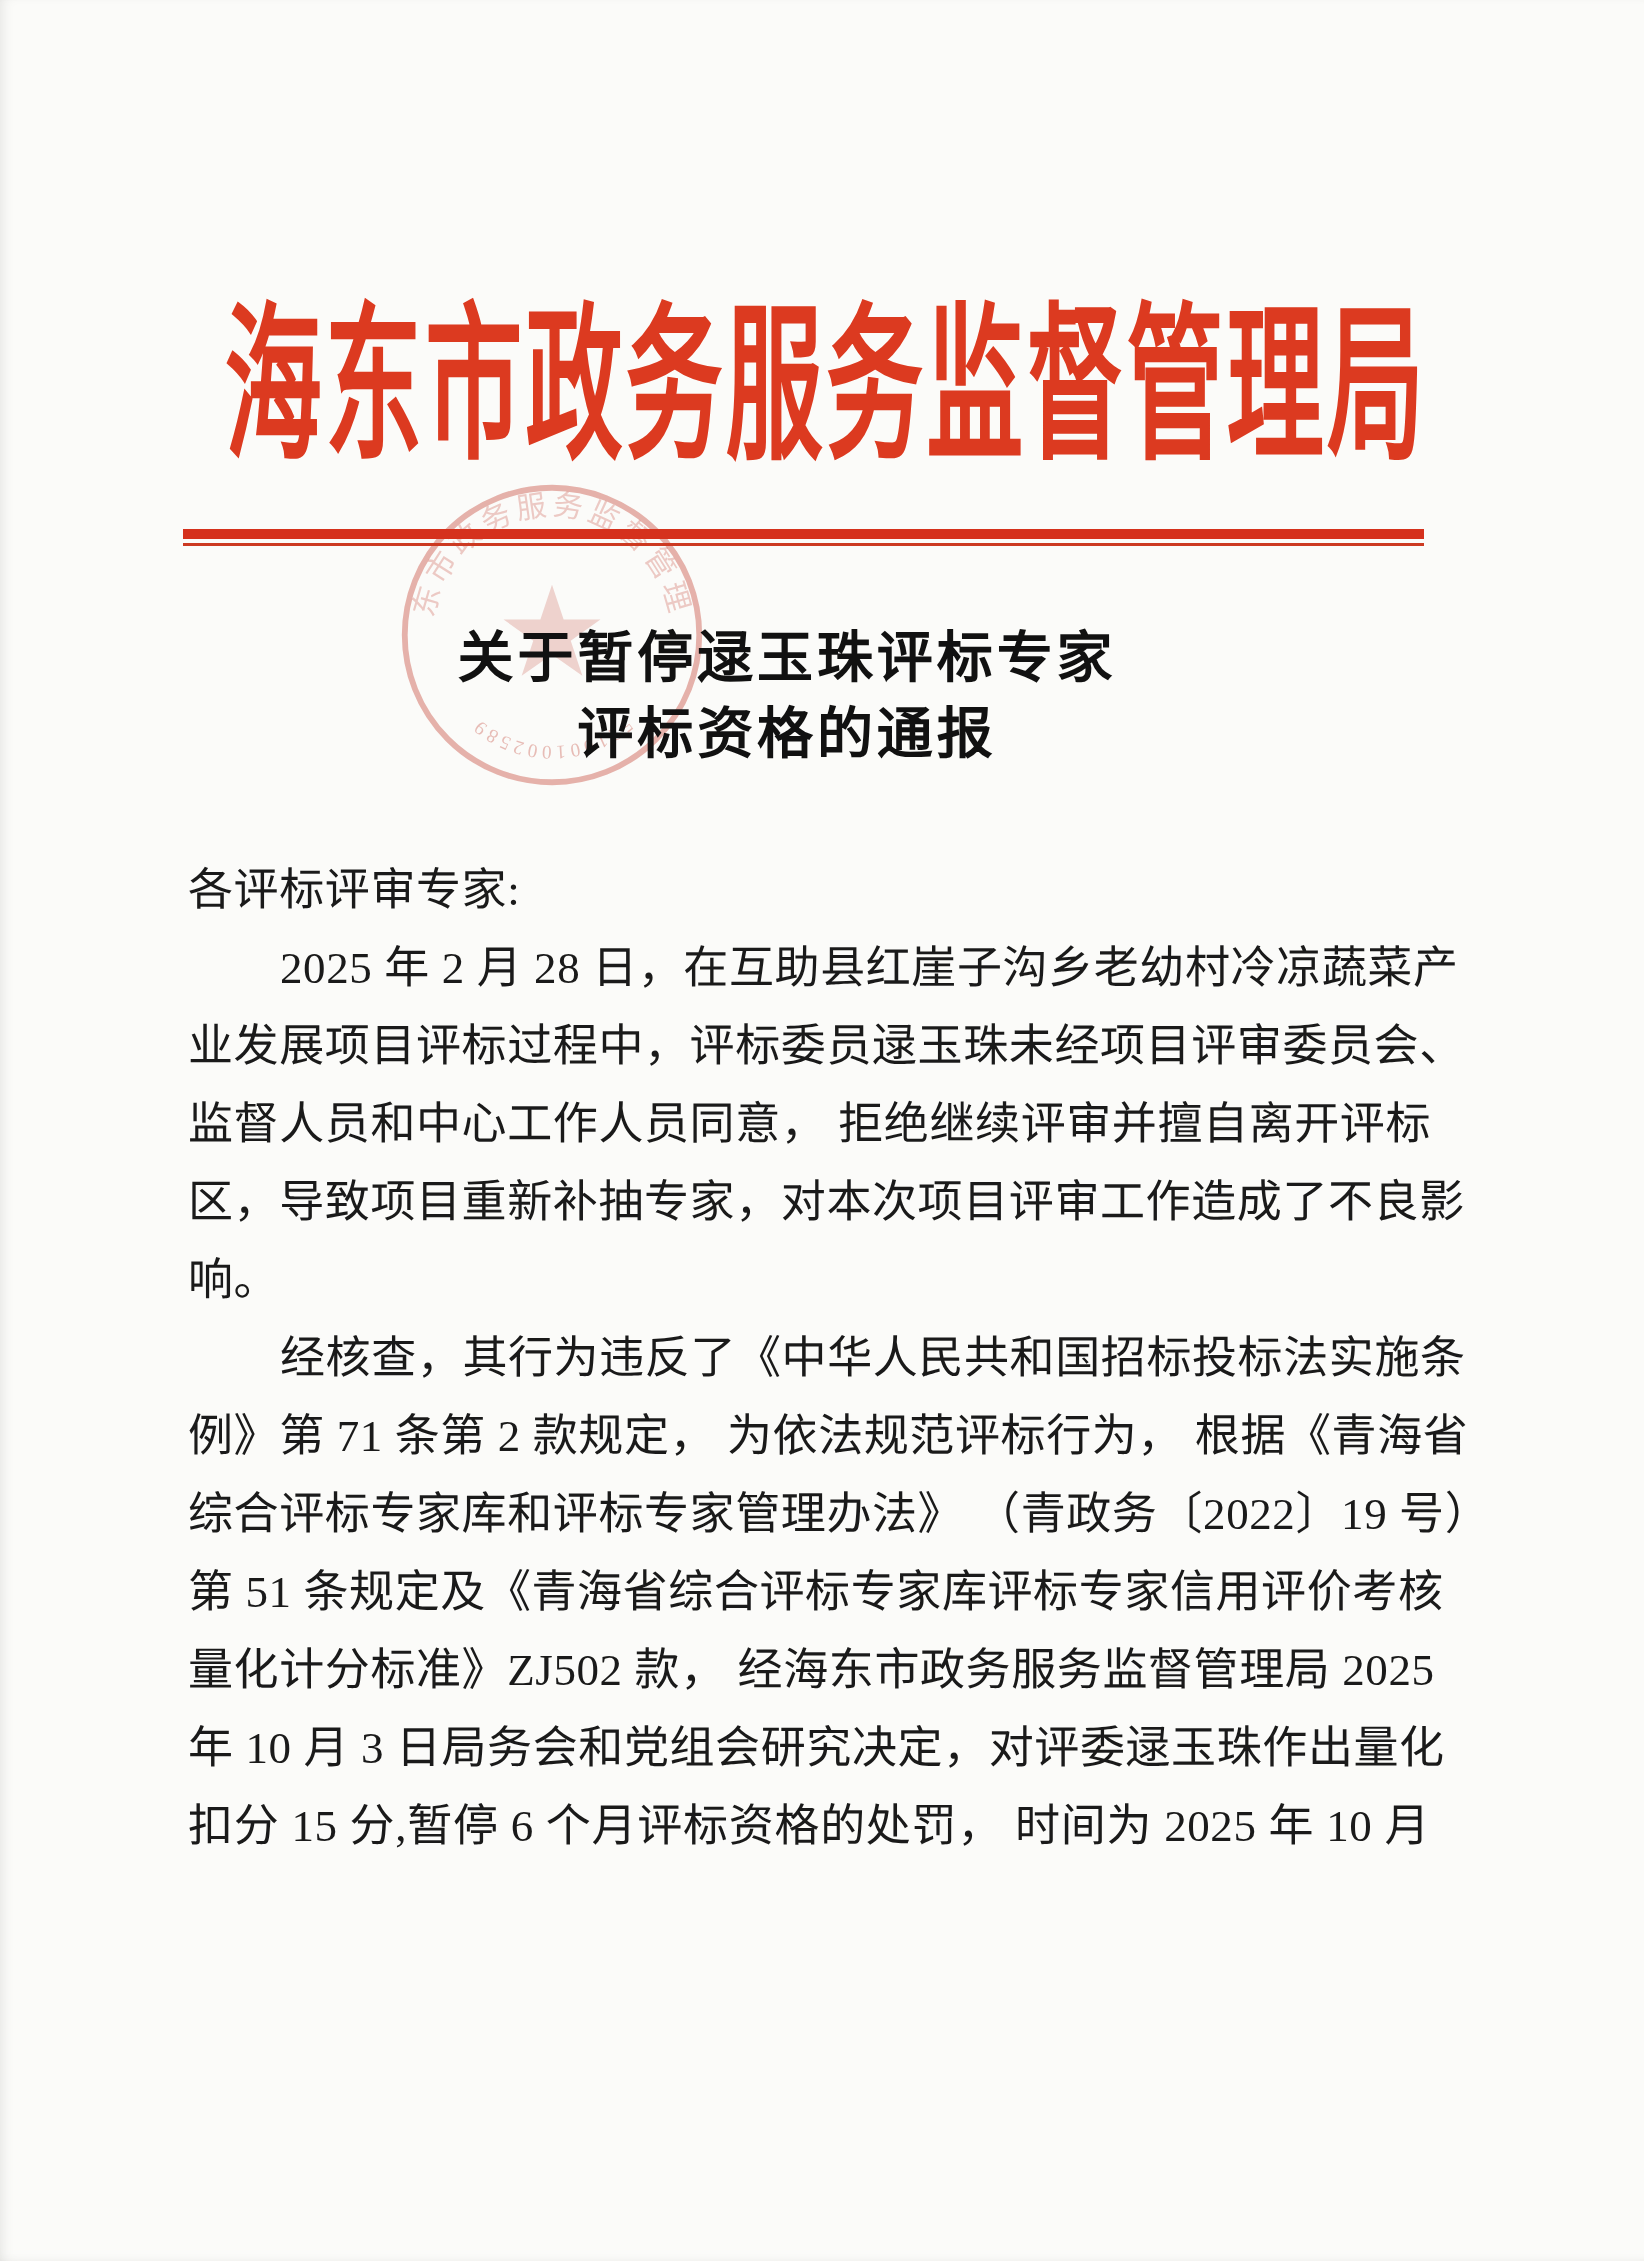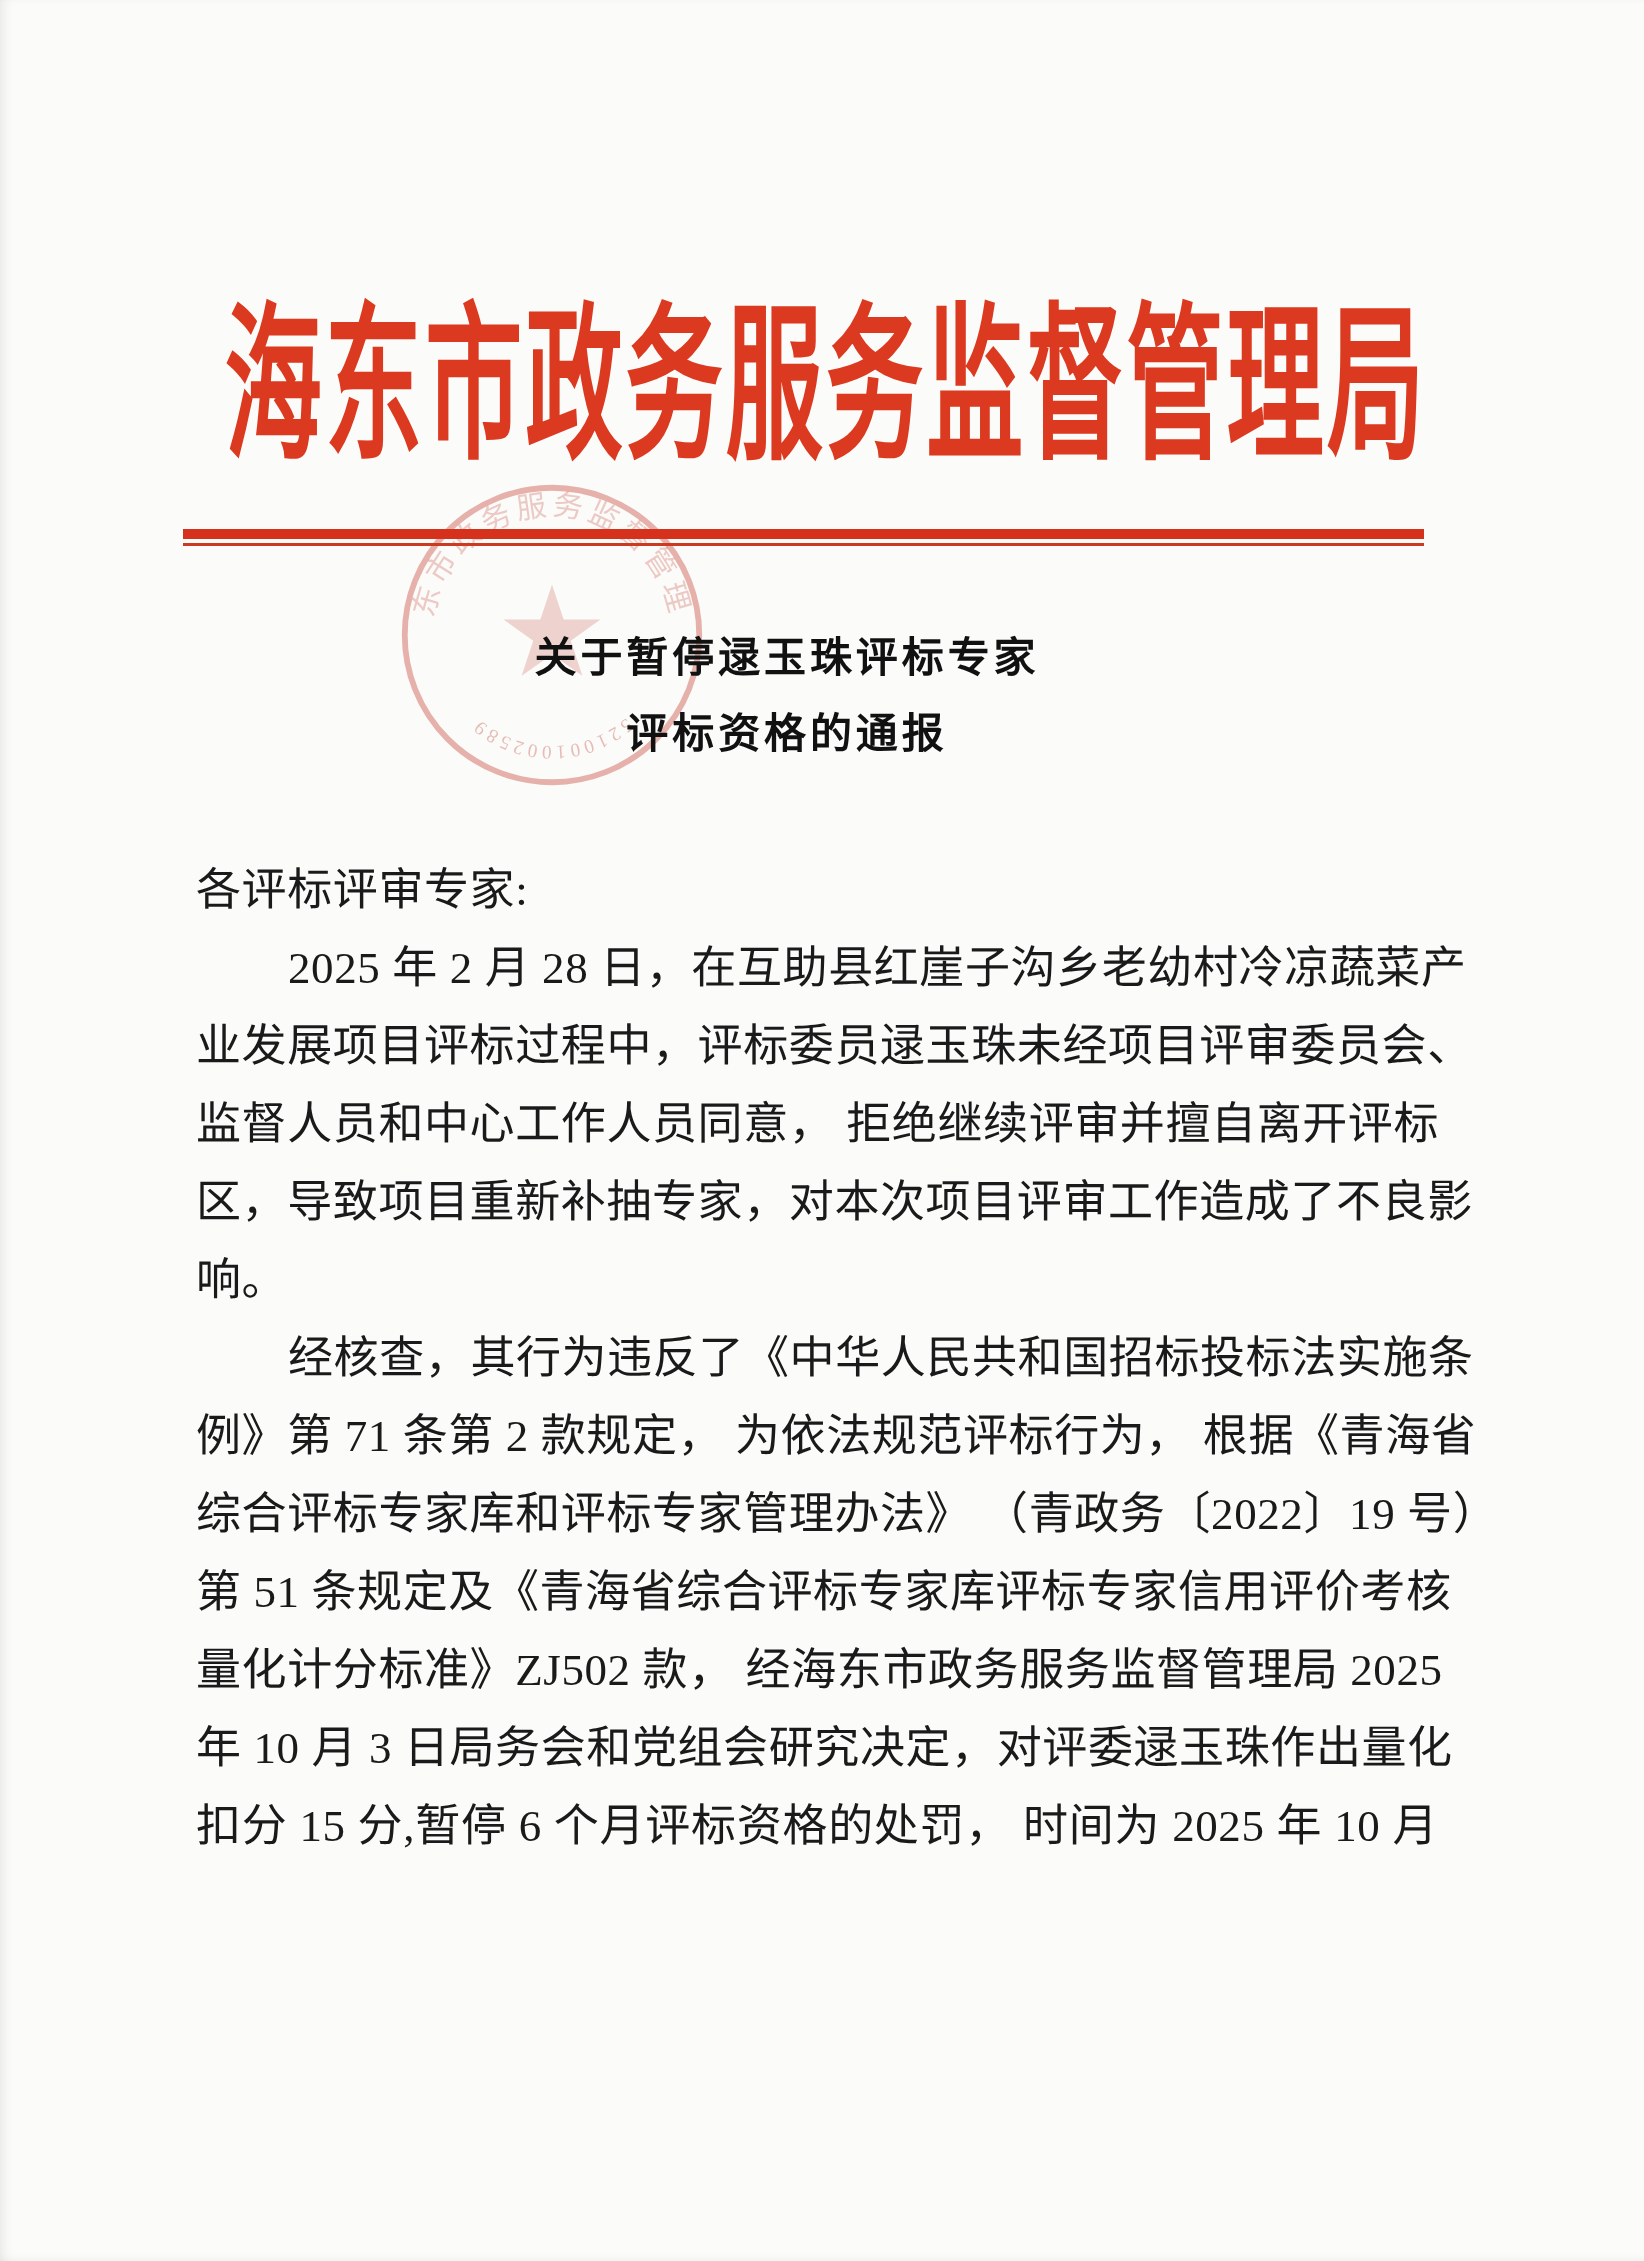--- a/index.html
+++ b/index.html
@@ -61,30 +61,30 @@
   }
 
   
   .doc-title {
     position: absolute;
     left: 166px; width: 1242px; top: 620px;
     text-align: center;
     color: #111111;
     font-family: "Liberation Serif", serif;
     font-weight: 700;
-    font-size: 42px;
+    font-size: 56px;
     line-height: 76px;
     letter-spacing: 3.9px;
     z-index: 4;
   }
 
   
   .body-block {
     position: absolute;
-    left: 196px; width: 1242px; top: 851px;
+    left: 188px; width: 1242px; top: 851px;
     color: #1a1a1a;
     font-family: "Liberation Serif", serif;
     font-size: 45px;
     line-height: 78px;
     letter-spacing: 0.6px;
     z-index: 4;
   }
   .bline {
     text-align: justify;
     text-align-last: justify;

